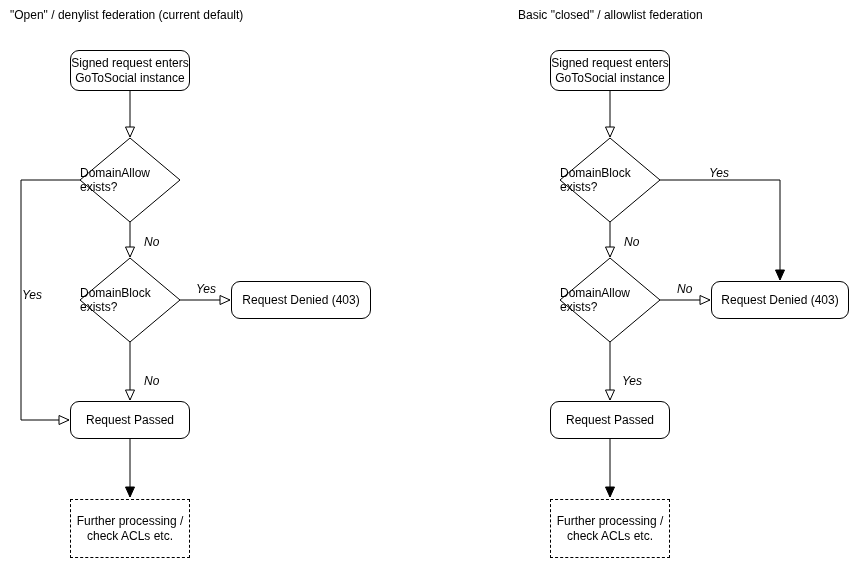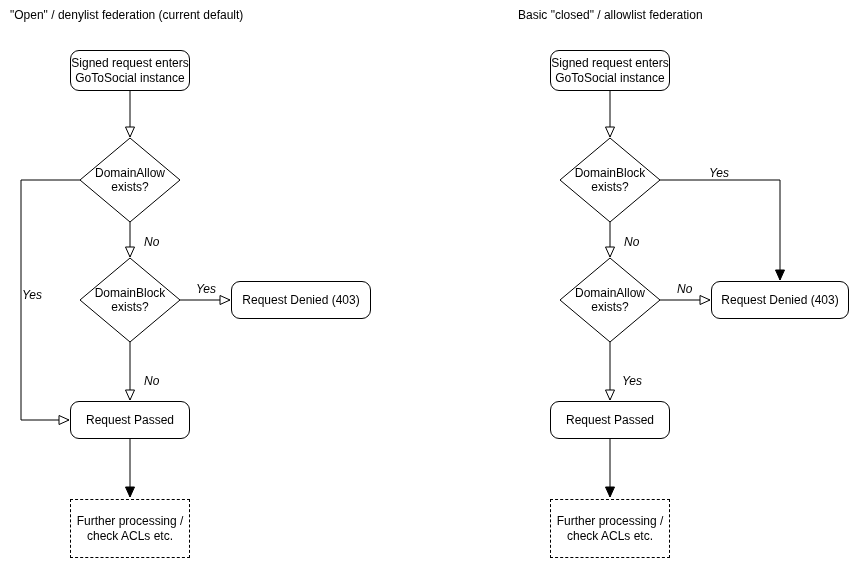--- a/index.html
+++ b/index.html
@@ -34,21 +34,21 @@
     text-align: center;
     font-size: 12px;
     line-height: 15px;
     white-space: pre-line;
   }
   .node.rounded { border-radius: 9px; }
   .node.dashed { border-style: dashed; border-radius: 0; }
   .diamond-label {
     position: absolute;
     width: 100px;
-    text-align: center;
+    text-align: left;
     font-size: 12px;
     line-height: 14px;
     white-space: pre-line;
   }
   .edge-label {
     position: absolute;
     font-size: 12px;
     line-height: 14px;
     white-space: nowrap;
     font-style: italic;

